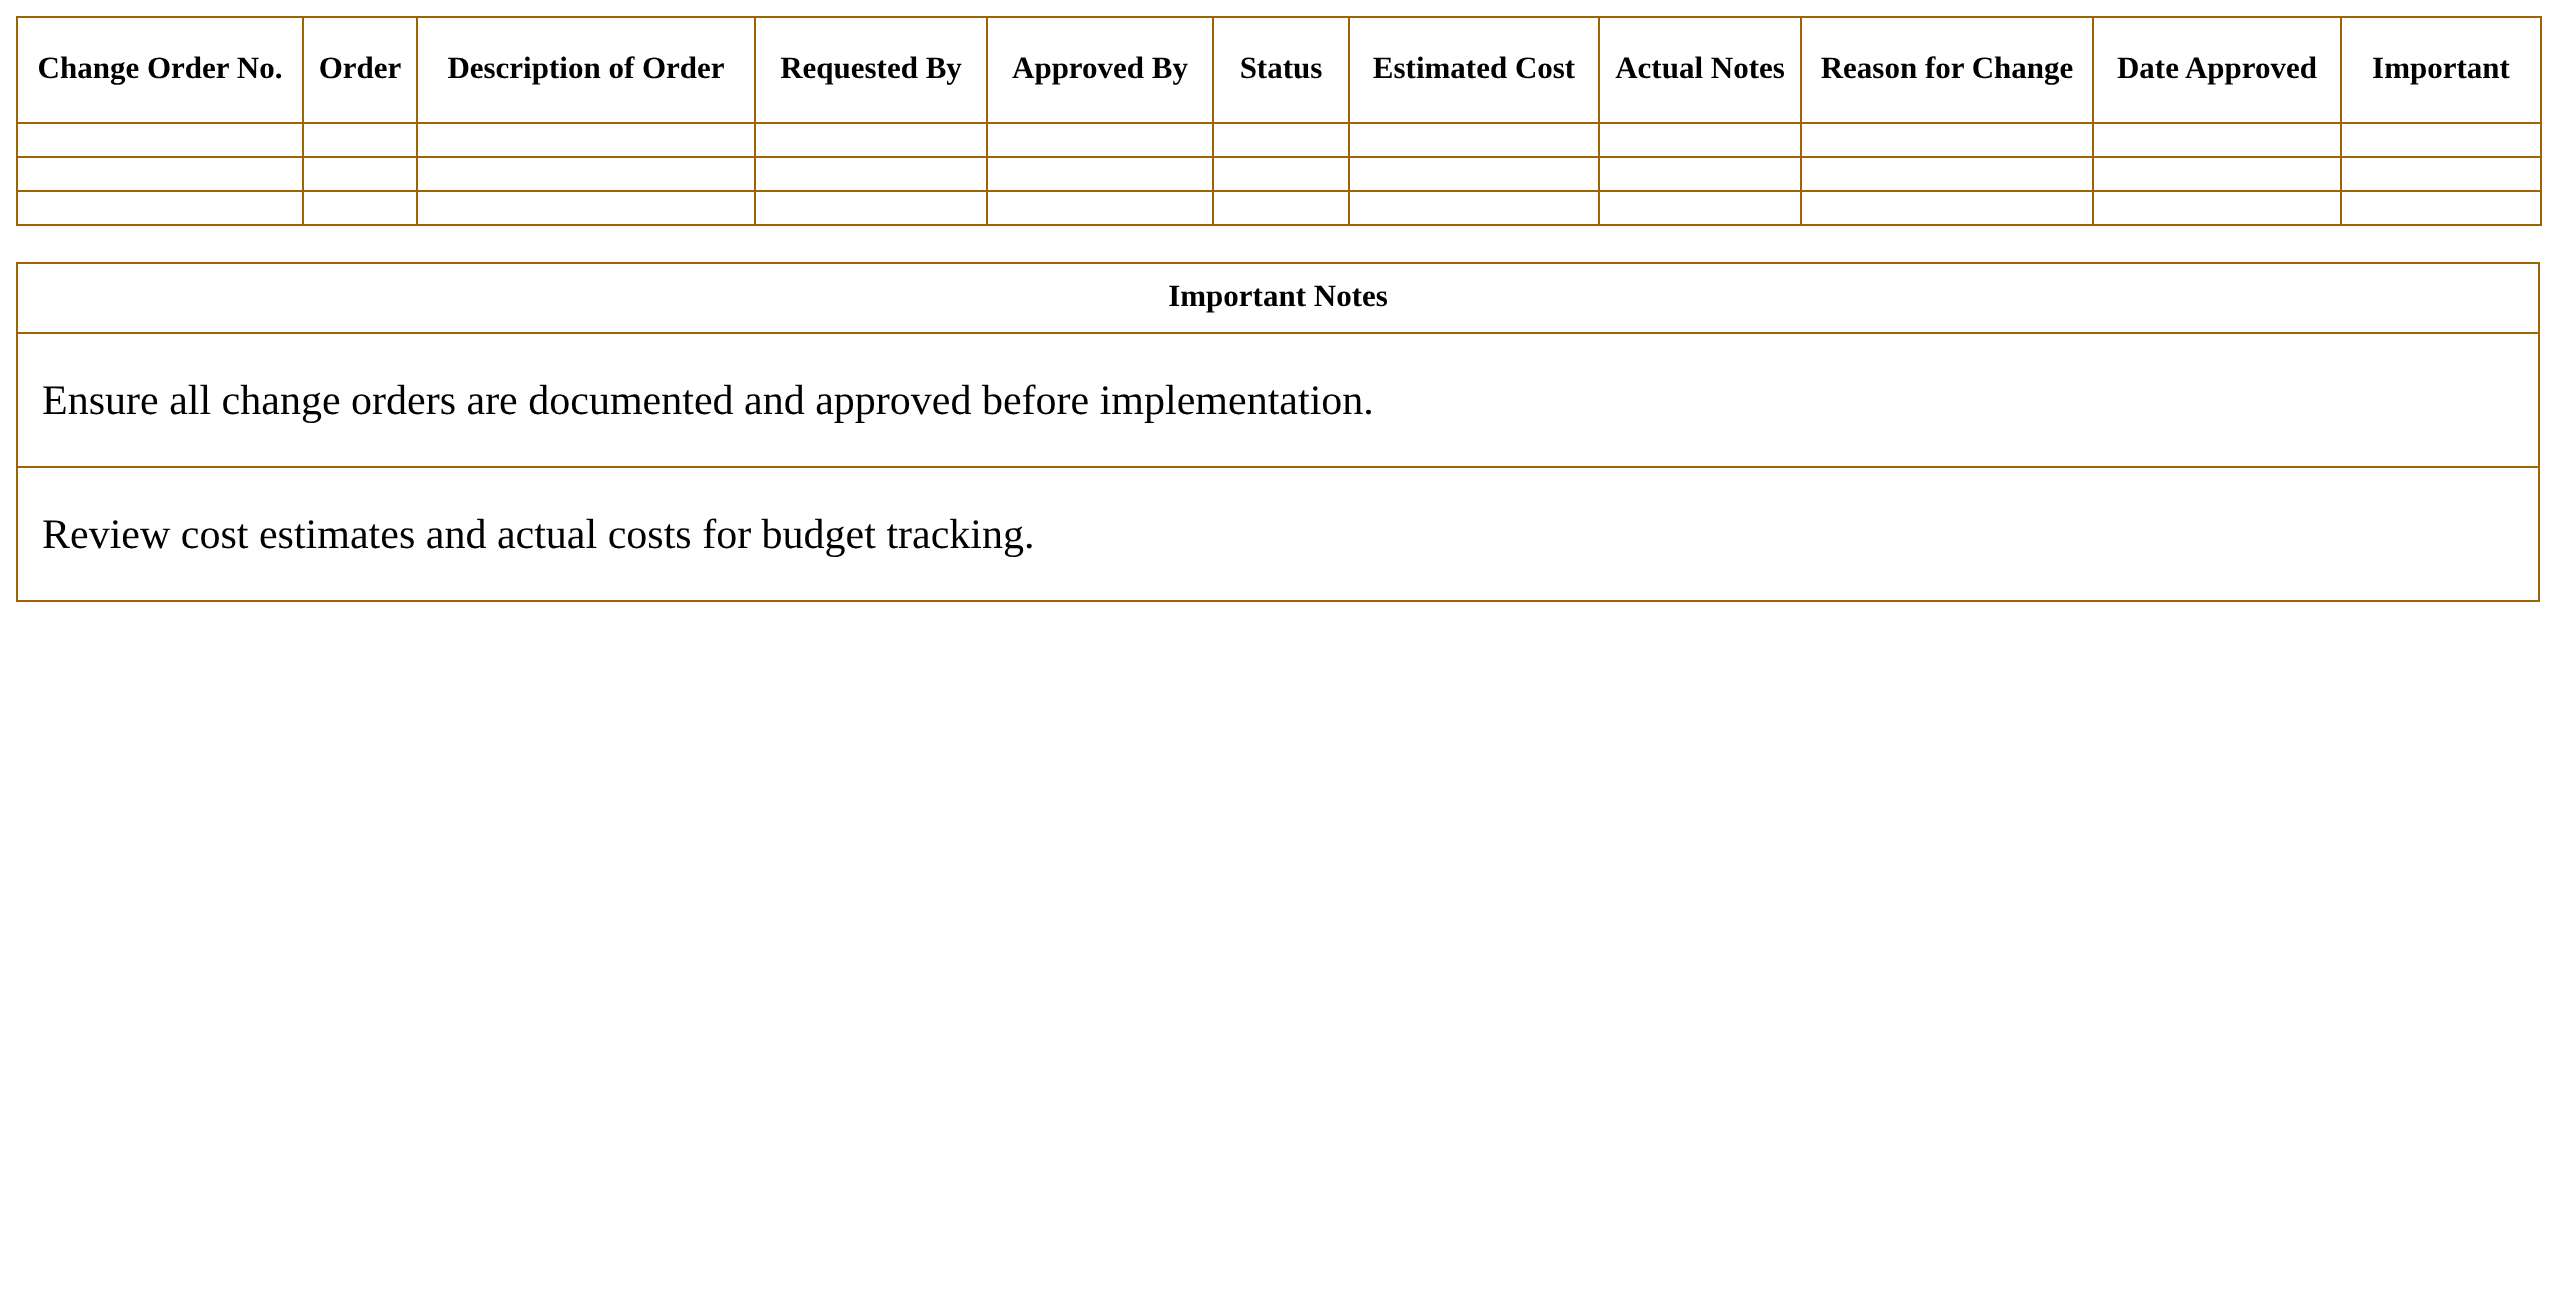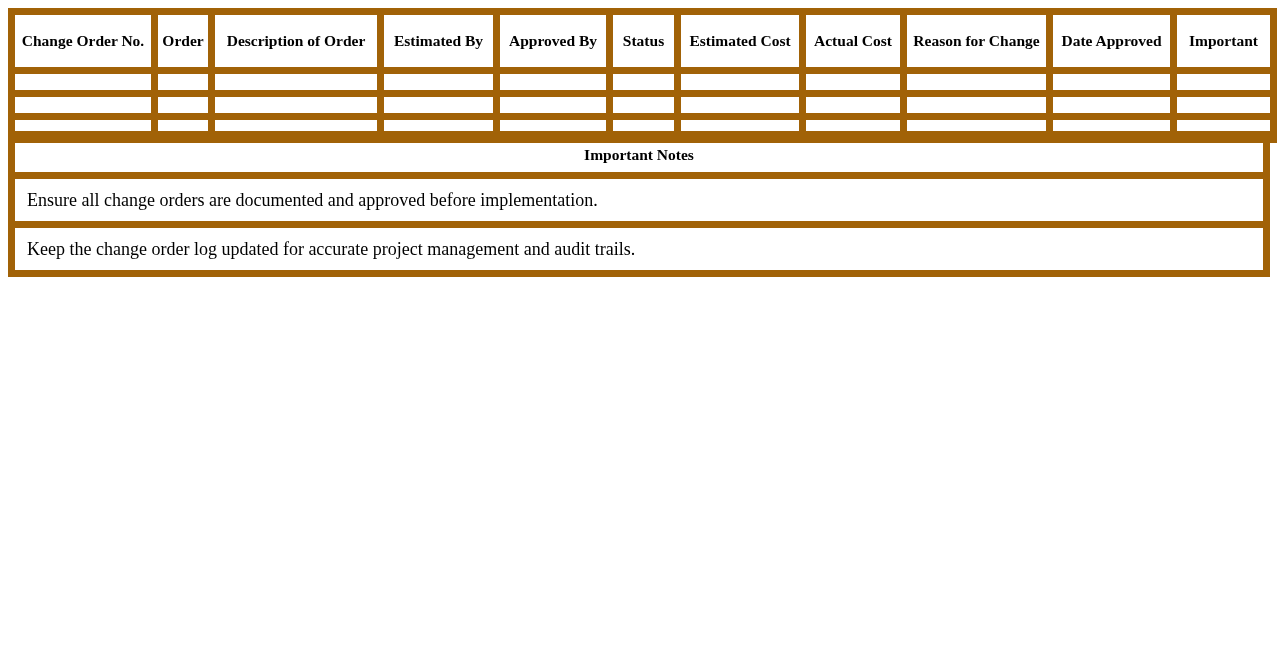--- a/index.html
+++ b/index.html
@@ -3,33 +3,33 @@
   <meta charset="utf-8">
   <style>
     html, body { margin: 0; padding: 0; background: #ffffff; }
     body {
       width: 1278px; height: 650px;
       font-family: "Liberation Serif", "DejaVu Serif", serif;
       color: #000;
       position: relative;
     }
     table { border-collapse: collapse; position: absolute; left: 8px; width: 1262px; }
-    td, th { border: 7px solid #a16207; }
+    td, th { border: 1px solid #a16207; }
     #log-table { top: 8px; table-layout: fixed; }
     #log-table th {
       height: 52px; font-size: 15.5px; font-weight: bold;
       text-align: center; vertical-align: middle; line-height: 18px; padding: 0 4px;
     }
     #log-table td { height: 16px; padding: 0; }
     #notes-table { top: 131px; }
     #notes-table th {
       height: 34px; font-size: 15.5px; font-weight: bold; text-align: center; padding: 0;
     }
     #notes-table td {
-      height: 34px; font-size: 18px; padding: 4px 12px; text-align: left;
+      height: 34px; font-size: 21px; padding: 16px 12px; text-align: left;
     }
   </style>
 </head>
 <body>
 
 <table id="log-table">
   <colgroup>
     <col style="width:143px">
       <col style="width:57px">
       <col style="width:169px">
@@ -40,25 +40,25 @@
       <col style="width:101px">
     <col style="width:146px">
       <col style="width:124px">
       <col style="width:100px">
   </colgroup>
   <thead>
     <tr>
       <th>Change Order No.</th>
       <th>Order</th>
       <th>Description of Order</th>
-      <th>Estimated By</th>
+      <th>Requested By</th>
       <th>Approved By</th>
       <th>Status</th>
       <th>Estimated Cost</th>
-      <th>Actual Cost</th>
+      <th>Actual Notes</th>
       <th>Reason for Change</th>
       <th>Date Approved</th>
       <th>Important</th>
     </tr>
   </thead>
   <tbody>
     <tr>
       <td></td>
       <td></td>
       <td></td>
@@ -104,16 +104,16 @@
   <thead>
     <tr>
       <th>Important Notes</th>
     </tr>
   </thead>
   <tbody>
     <tr>
       <td>Ensure all change orders are documented and approved before implementation.</td>
     </tr>
     <tr>
-      <td>Keep the change order log updated for accurate project management and audit trails.</td>
+      <td>Review cost estimates and actual costs for budget tracking.</td>
     </tr>
   </tbody>
 </table>
 
 </body></html>

